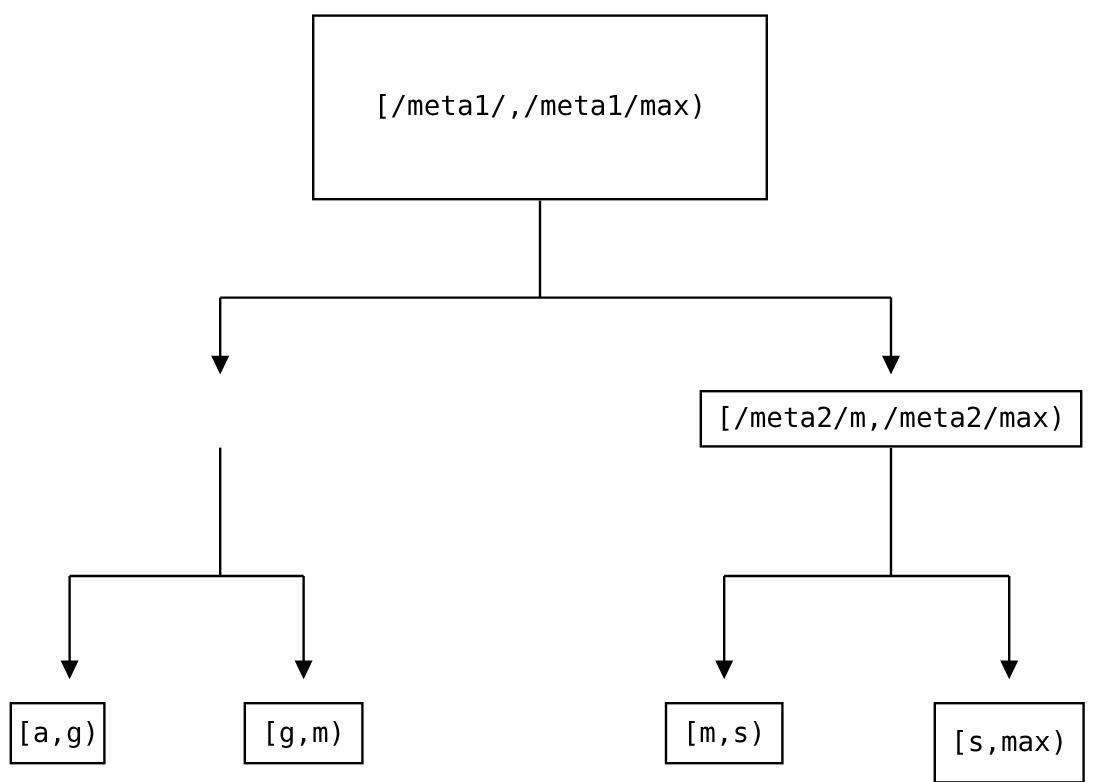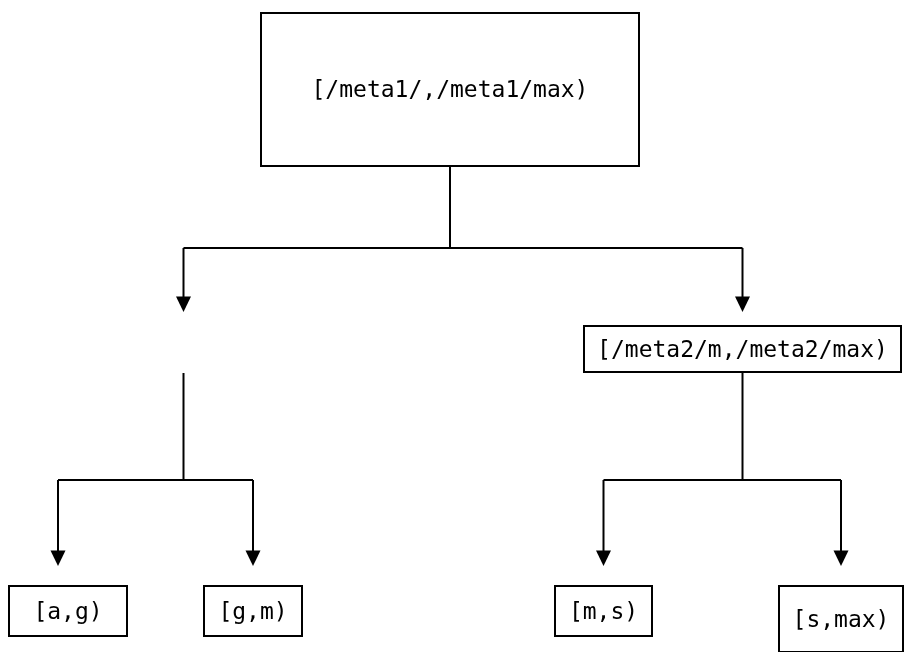--- a/index.html
+++ b/index.html
@@ -45,21 +45,21 @@
   .node-label {
     color: var(--text-color);
     font-size: 23px;
     font-weight: normal;
     white-space: nowrap;
     line-height: 1;
   }
   .node-root        { left: 260px; top:  12px; width: 380px; height: 155px; }
   .node-child-left  { left:  22px; top: 325px; width: 323px; height:  48px; }
   .node-child-right { left: 583px; top: 325px; width: 319px; height:  48px; text-align: center; }
-  .node-leaf-ag     { left:   8px; top: 585px; width: 120px; height:  52px; }
+  .node-leaf-ag     { left:   8px; top: 585px; width: 80px; height:  52px; }
   .node-leaf-gm     { left: 203px; top: 585px; width: 100px; height:  52px; }
   .node-leaf-ms     { left: 554px; top: 585px; width:  99px; height:  52px; }
   .node-leaf-smax   { left: 778px; top: 585px; width: 126px; height:  68px; }
 </style>
 </head>
 <body>
 
 <div class="diagram">
 
   <svg class="edges-layer" width="912" height="652" viewBox="0 0 912 652" aria-hidden="true">

